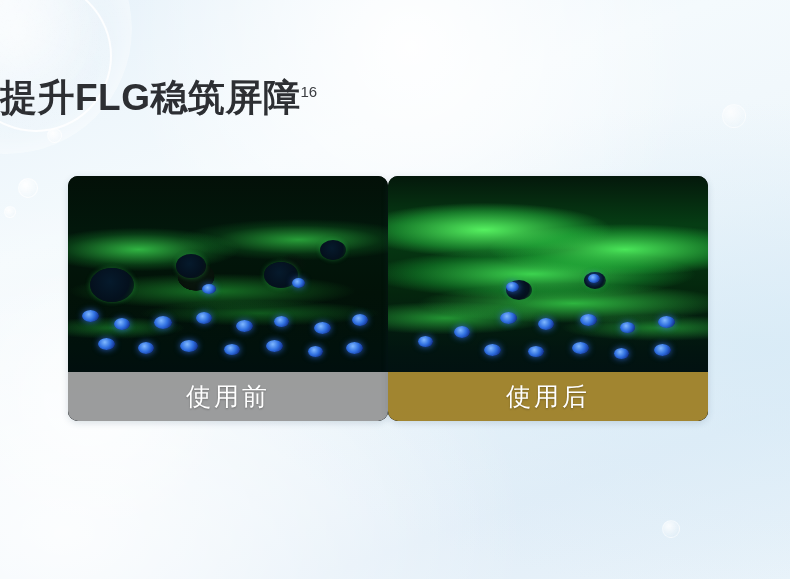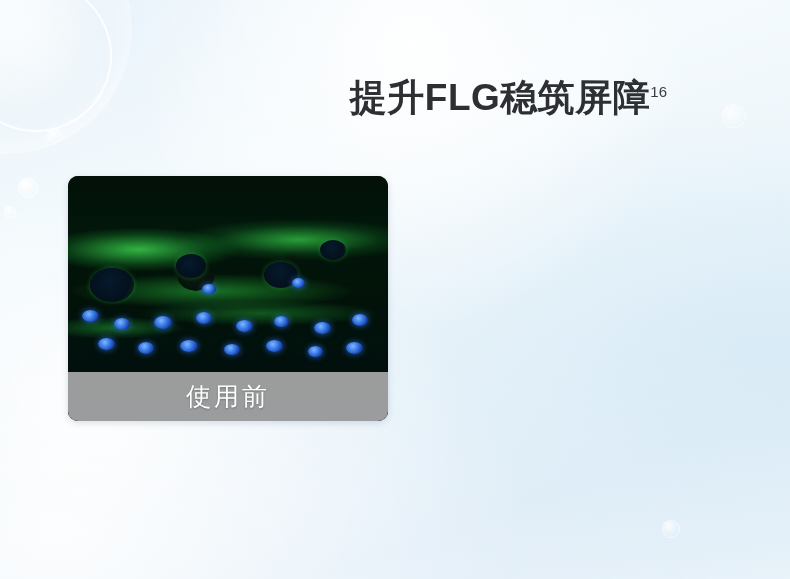--- a/index.html
+++ b/index.html
@@ -61,21 +61,21 @@
     background: radial-gradient(circle, rgba(255,255,255,0.75) 0%, rgba(255,255,255,0.0) 65%);
     pointer-events: none;
   }
 
   
   .headline {
     position: absolute;
     left: 0;
     top: 78px;
     width: 667px;
-    text-align: right;
+    text-align: left;
     color: #2d2f33;
     font-size: 37px;
     font-weight: bold;
     letter-spacing: 0.5px;
     line-height: 1.1;
     white-space: nowrap;
   }
   .headline .sup {
     font-size: 15px;
     font-weight: normal;
@@ -222,17 +222,40 @@
         <div class="nuc" style="left:240px; top:170px; width:15px; height:11px;"></div>
         <div class="nuc" style="left:278px; top:166px; width:17px; height:12px;"></div>
         <div class="nuc" style="left:134px; top:108px; width:14px; height:10px;"></div>
         <div class="nuc" style="left:224px; top:102px; width:13px; height:10px;"></div>
       </div>
       <div class="capbar capbar-before">
         <span>使用前</span>
       </div>
     </div>
 
+    <div class="panel">
+      <div class="micro micro-after">
+        <div class="vac" style="left:118px; top:104px; width:26px; height:20px;"></div>
+        <div class="vac" style="left:196px; top:96px;  width:22px; height:17px;"></div>
+        <div class="nuc" style="left:112px; top:136px; width:17px; height:12px;"></div>
+        <div class="nuc" style="left:150px; top:142px; width:16px; height:12px;"></div>
+        <div class="nuc" style="left:192px; top:138px; width:17px; height:12px;"></div>
+        <div class="nuc" style="left:232px; top:146px; width:15px; height:11px;"></div>
+        <div class="nuc" style="left:270px; top:140px; width:17px; height:12px;"></div>
+        <div class="nuc" style="left:66px;  top:150px; width:16px; height:12px;"></div>
+        <div class="nuc" style="left:30px;  top:160px; width:15px; height:11px;"></div>
+        <div class="nuc" style="left:96px;  top:168px; width:17px; height:12px;"></div>
+        <div class="nuc" style="left:140px; top:170px; width:16px; height:11px;"></div>
+        <div class="nuc" style="left:184px; top:166px; width:17px; height:12px;"></div>
+        <div class="nuc" style="left:226px; top:172px; width:15px; height:11px;"></div>
+        <div class="nuc" style="left:266px; top:168px; width:17px; height:12px;"></div>
+        <div class="nuc" style="left:118px; top:106px; width:13px; height:10px;"></div>
+        <div class="nuc" style="left:200px; top:98px;  width:12px; height:9px;"></div>
+      </div>
+      <div class="capbar capbar-after">
+        <span>使用后</span>
+      </div>
+    </div>
 
   </div>
 
 
 </div>
 
 </body></html>

